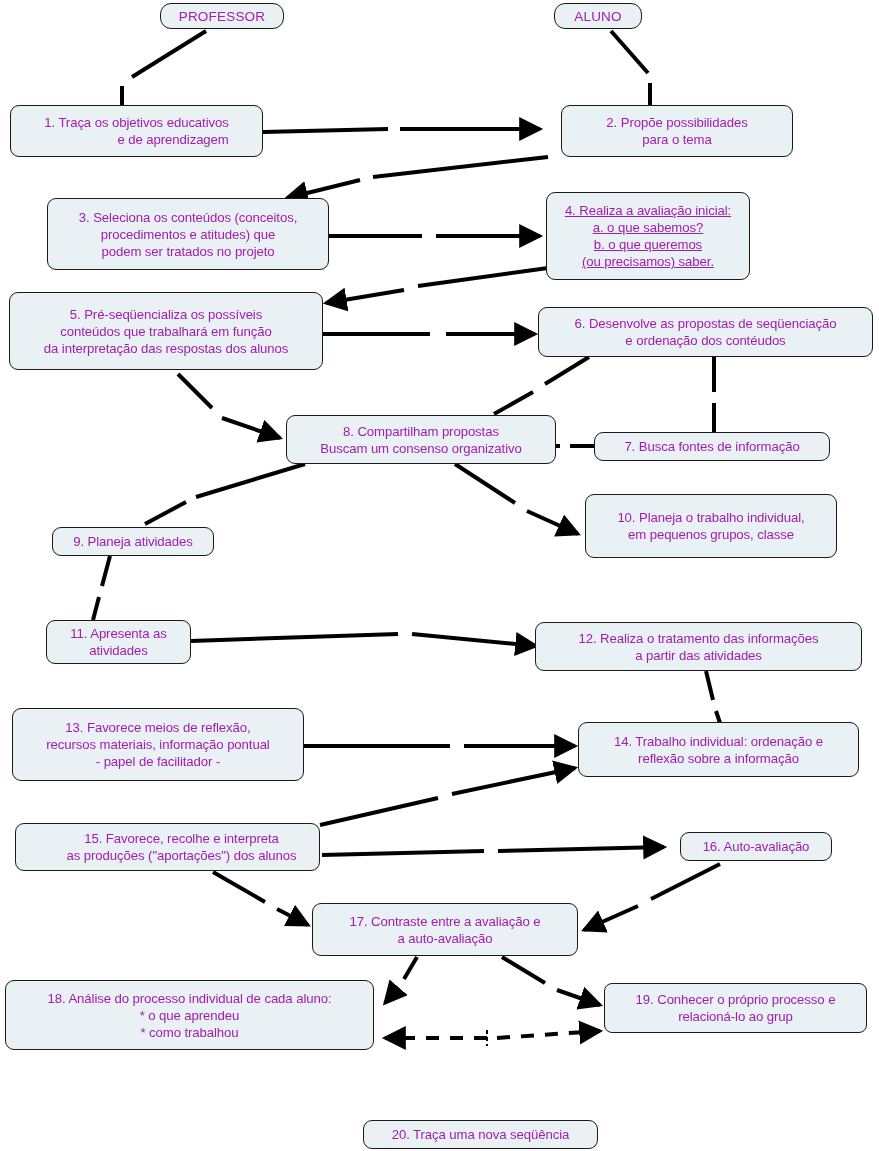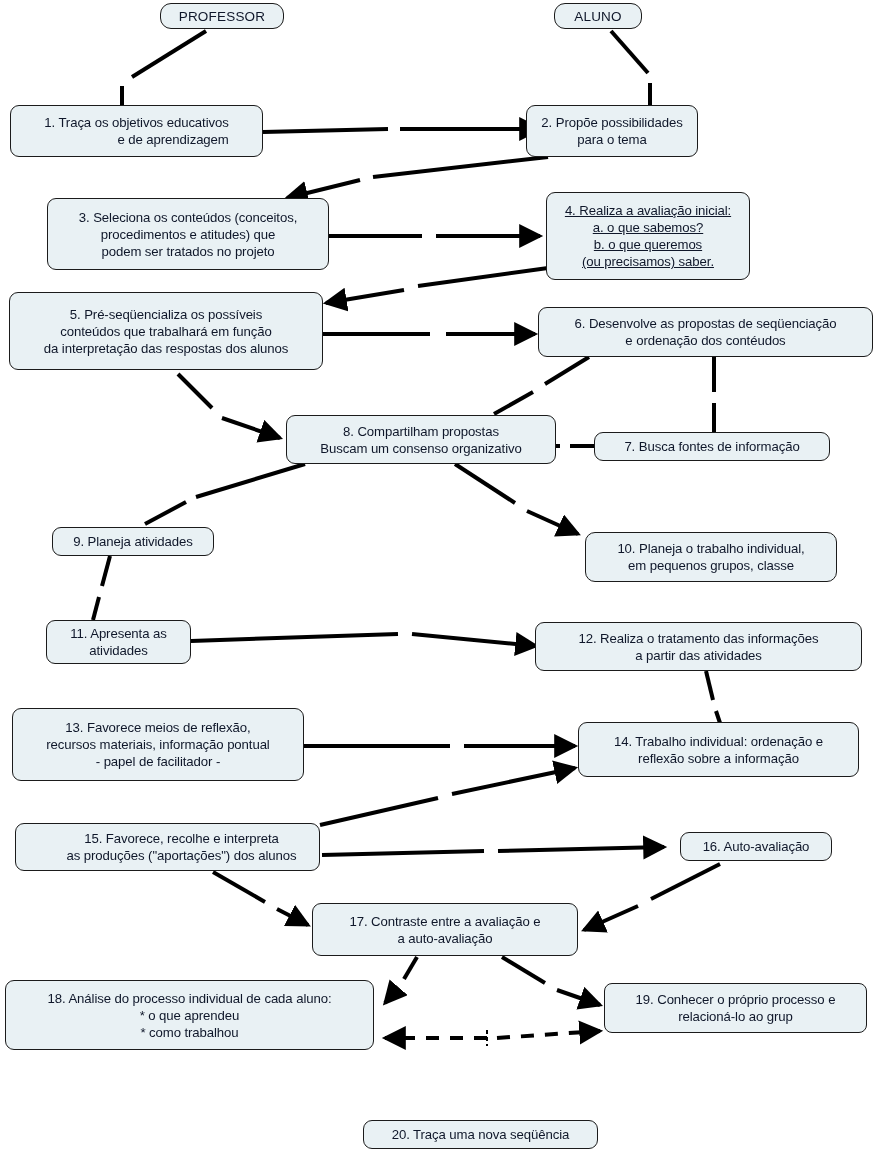--- a/index.html
+++ b/index.html
@@ -25,21 +25,21 @@
   .node {
     position: absolute;
     box-sizing: border-box;
     background: #e9f1f4;
     border: 1px solid #1b1b1b;
     border-radius: 9px;
     display: flex;
     align-items: center;
     justify-content: center;
     text-align: center;
-    color: #0f172a;
+    color: #a21caf;
     font-size: 13.2px;
     line-height: 17px;
     letter-spacing: -0.1px;
     z-index: 2;
     white-space: pre-line;
     padding: 2px 6px;
   }
   .node.role {
     border-radius: 11px;
     font-size: 13.5px;
@@ -213,21 +213,21 @@
 
   <div class="node role" style="left:554px; top:3px; width:88px; height:26px;">
     <span>ALUNO</span>
   </div>
 
   <div class="node" style="left:10px; top:105px; width:253px; height:52px;text-align:right;">
     <span>1. Traça os objetivos educativos
 e de  aprendizagem</span>
   </div>
 
-  <div class="node" style="left:526px; top:105px; width:172px; height:52px;">
+  <div class="node" style="left:561px; top:105px; width:232px; height:52px;">
     <span>2. Propõe possibilidades
 para o tema</span>
   </div>
 
   <div class="node" style="left:7px; top:198px; width:282px; height:72px;margin-left:40px;">
     <span>3. Seleciona os conteúdos (conceitos,
 procedimentos e atitudes) que
 podem ser tratados no projeto</span>
   </div>
 
@@ -255,21 +255,21 @@
 
   <div class="node" style="left:286px; top:415px; width:270px; height:49px;">
     <span>8. Compartilham propostas
 Buscam um consenso organizativo</span>
   </div>
 
   <div class="node" style="left:52px; top:527px; width:162px; height:29px;">
     <span>9. Planeja atividades</span>
   </div>
 
-  <div class="node" style="left:585px; top:532px; width:252px; height:50px;border-radius:10px;">
+  <div class="node" style="left:585px; top:494px; width:252px; height:64px;">
     <span>10. Planeja o trabalho individual,
 em pequenos grupos, classe</span>
   </div>
 
   <div class="node" style="left:46px; top:620px; width:145px; height:44px;">
     <span>11. Apresenta as
 atividades</span>
   </div>
 
   <div class="node" style="left:535px; top:622px; width:327px; height:49px;">

